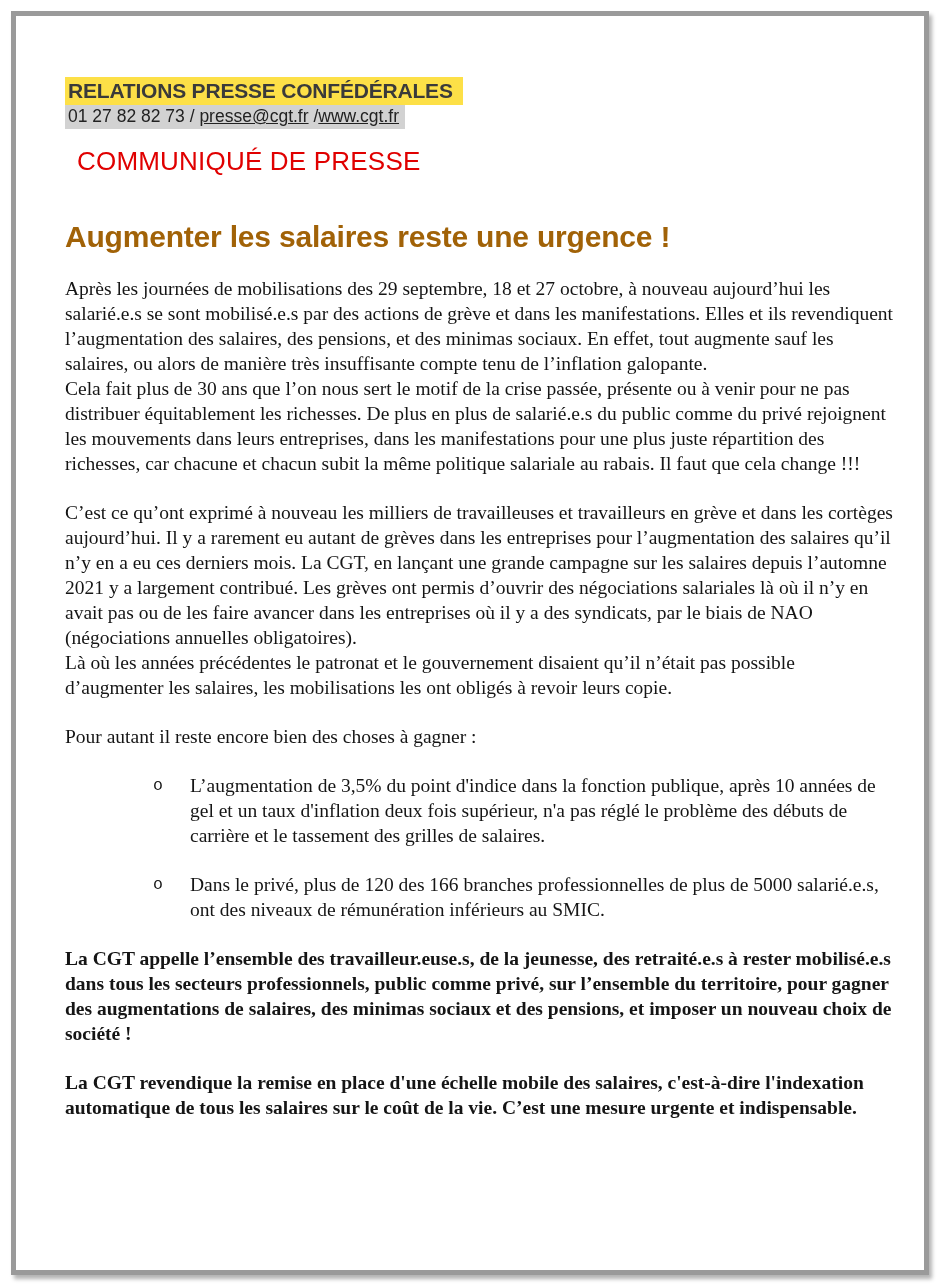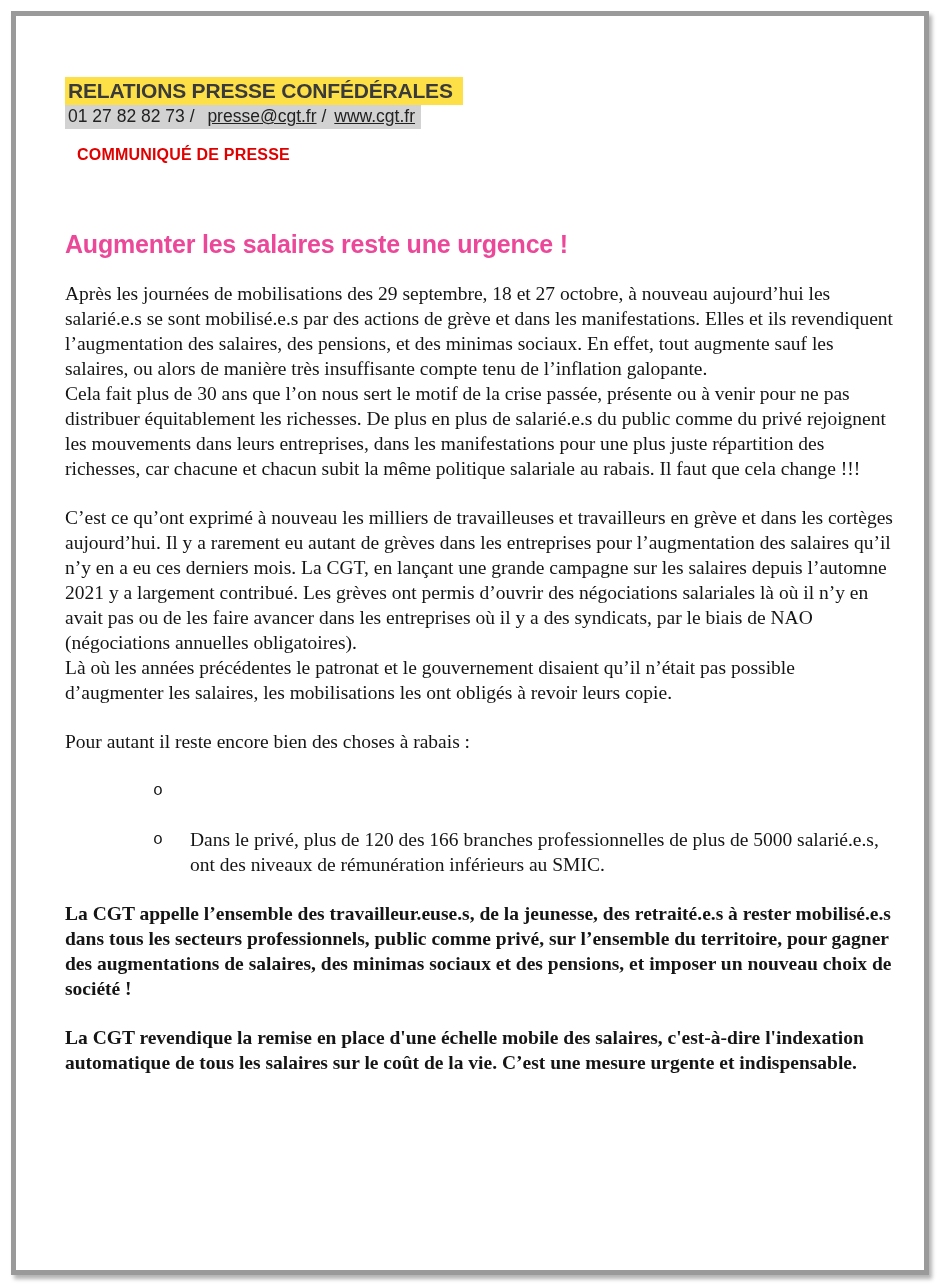--- a/index.html
+++ b/index.html
@@ -39,45 +39,44 @@
     display: inline-block;
     background: #d2d2d2;
     color: #222222;
     font-size: 17.5px;
     line-height: 22px;
     padding: 0 6px 2px 3px;
   }
   .contact-line a {
     color: inherit;
     text-decoration: underline;
-    margin-left: 8px;
   }
   .communique {
     color: #e00000;
-    font-weight: bold;
-    font-size: 16px;
+    font-weight: normal;
+    font-size: 26px;
     margin: 17px 0 0 12px;
     letter-spacing: 0.2px;
   }
   
   .logo {
     position: absolute;
     top: 46px;
     left: 762px;
     width: 97px;
     height: 128px;
   }
   
   .doc-title {
     font-family: "Liberation Sans", sans-serif;
-    font-size: 25px;
+    font-size: 30px;
     font-weight: bold;
-    color: #ec4899;
+    color: #a16207;
     letter-spacing: -0.2px;
-    margin-top: 66px;
+    margin-top: 43px;
   }
   
   .body-copy {
     font-family: "Liberation Serif", serif;
     font-size: 19.5px;
     line-height: 25px;
     color: #151515;
     margin-top: 22px;
     width: 831px;
   }
@@ -121,24 +120,25 @@
       <div class="communique">COMMUNIQUÉ DE PRESSE</div>
     </div>
 
     <h1 class="doc-title">Augmenter les salaires reste une urgence !</h1>
 
     <div class="body-copy">
       <p>Après les journées de mobilisations des 29 septembre, 18 et 27 octobre, à nouveau aujourd’hui les salarié.e.s se sont mobilisé.e.s par des actions de grève et dans les manifestations. Elles et ils revendiquent l’augmentation des salaires, des pensions, et des minimas sociaux. En effet, tout augmente sauf les salaires, ou alors de manière très insuffisante compte tenu de l’inflation galopante.</p>
       <p>Cela fait plus de 30 ans que l’on nous sert le motif de la crise passée, présente ou à venir pour ne pas distribuer équitablement les richesses. De plus en plus de salarié.e.s du public comme du privé rejoignent les mouvements dans leurs entreprises, dans les manifestations pour une plus juste répartition des richesses, car chacune et chacun subit la même politique salariale au rabais. Il faut que cela change !!!</p>
       <p class="gap">C’est ce qu’ont exprimé à nouveau les milliers de travailleuses et travailleurs en grève et dans les cortèges aujourd’hui. Il y a rarement eu autant de grèves dans les entreprises pour l’augmentation des salaires qu’il n’y en a eu ces derniers mois. La CGT, en lançant une grande campagne sur les salaires depuis l’automne 2021 y a largement contribué. Les grèves ont permis d’ouvrir des négociations salariales là où il n’y en avait pas ou de les faire avancer dans les entreprises où il y a des syndicats, par le biais de NAO (négociations annuelles obligatoires).</p>
       <p>Là où les années précédentes le patronat et le gouvernement disaient qu’il n’était pas possible d’augmenter les salaires, les mobilisations les ont obligés à revoir leurs copie.</p>
-      <p class="gap">Pour autant il reste encore bien des choses à rabais :</p>
+      <p class="gap">Pour autant il reste encore bien des choses à gagner :</p>
 
       <div class="bullet">
         <span class="marker">o</span>
+        <span class="btext">L’augmentation de 3,5% du point d'indice dans la fonction publique, après 10 années de gel et un taux d'inflation deux fois supérieur, n'a pas réglé le problème des débuts de carrière et le tassement des grilles de salaires.</span>
       </div>
       <div class="bullet">
         <span class="marker">o</span>
         <span class="btext">Dans le privé, plus de 120 des 166 branches professionnelles de plus de 5000 salarié.e.s, ont des niveaux de rémunération inférieurs au SMIC.</span>
       </div>
 
       <p class="gap bold-p">La CGT appelle l’ensemble des travailleur.euse.s, de la jeunesse, des retraité.e.s à rester mobilisé.e.s dans tous les secteurs professionnels, public comme privé, sur l’ensemble du territoire, pour gagner des augmentations de salaires, des minimas sociaux et des pensions, et imposer un nouveau choix de société !</p>
       <p class="gap bold-p">La CGT revendique la remise en place d'une échelle mobile des salaires, c'est-à-dire l'indexation automatique de tous les salaires sur le coût de la vie. C’est une mesure urgente et indispensable.</p>
     </div>
 

